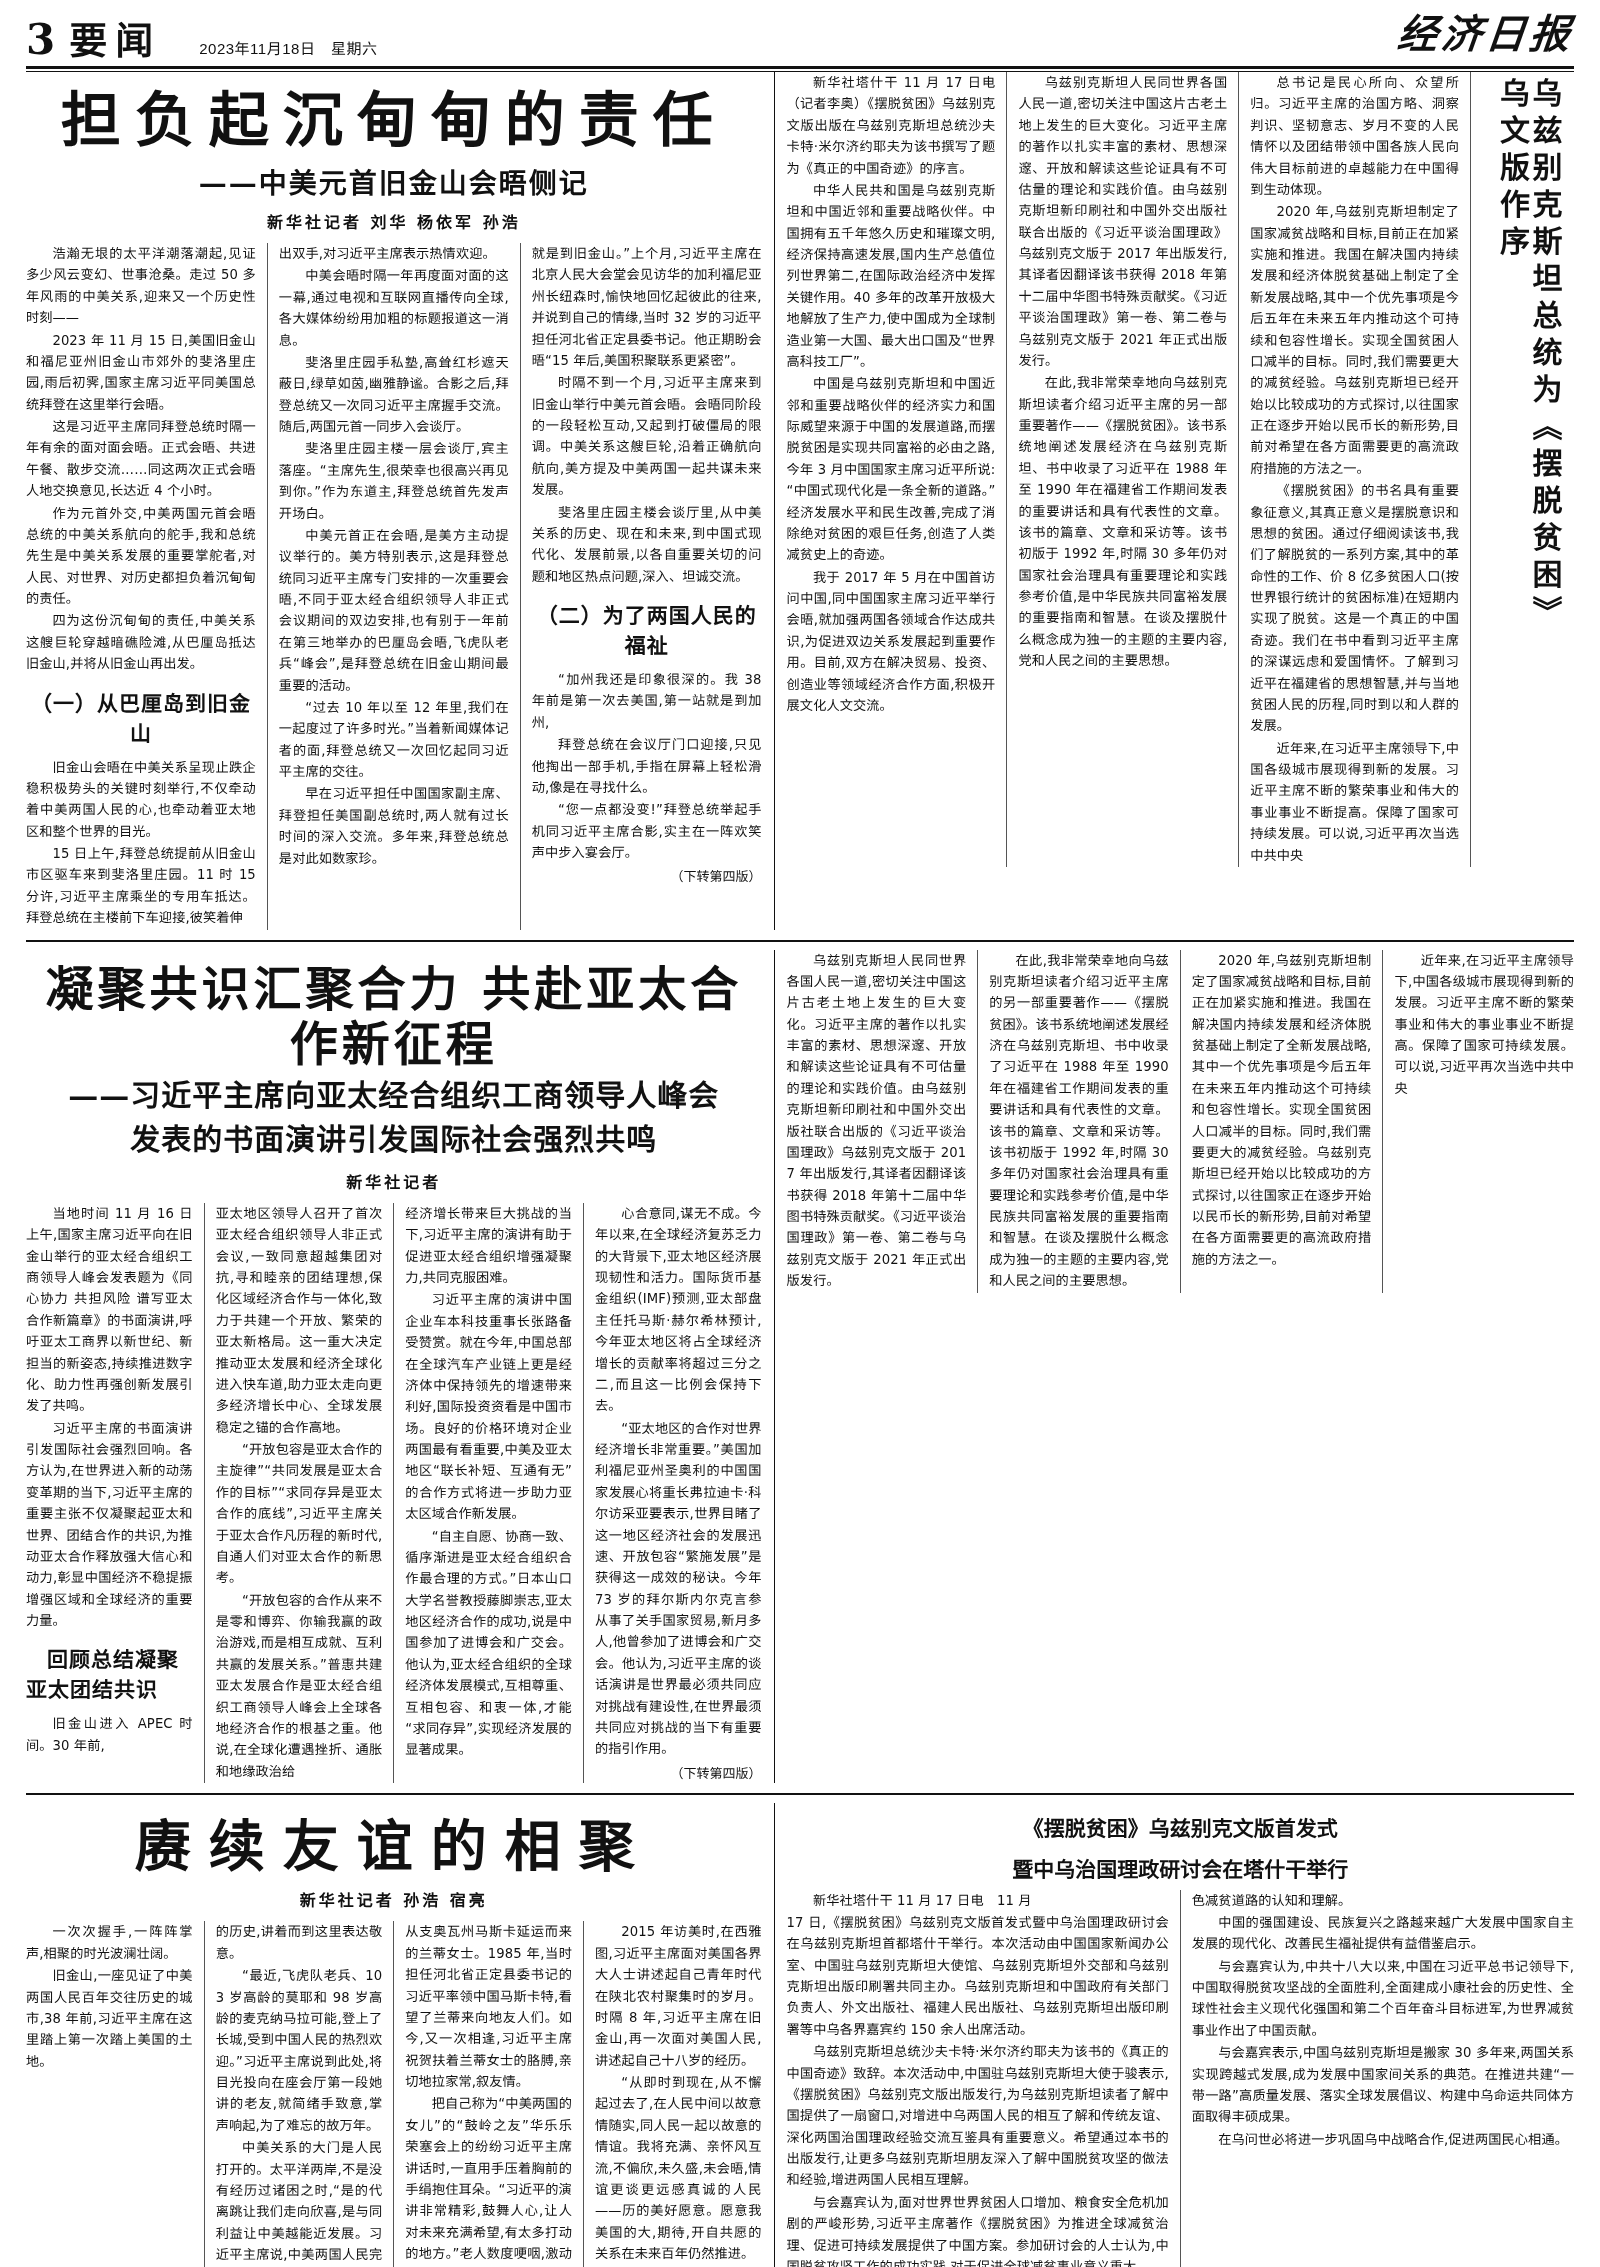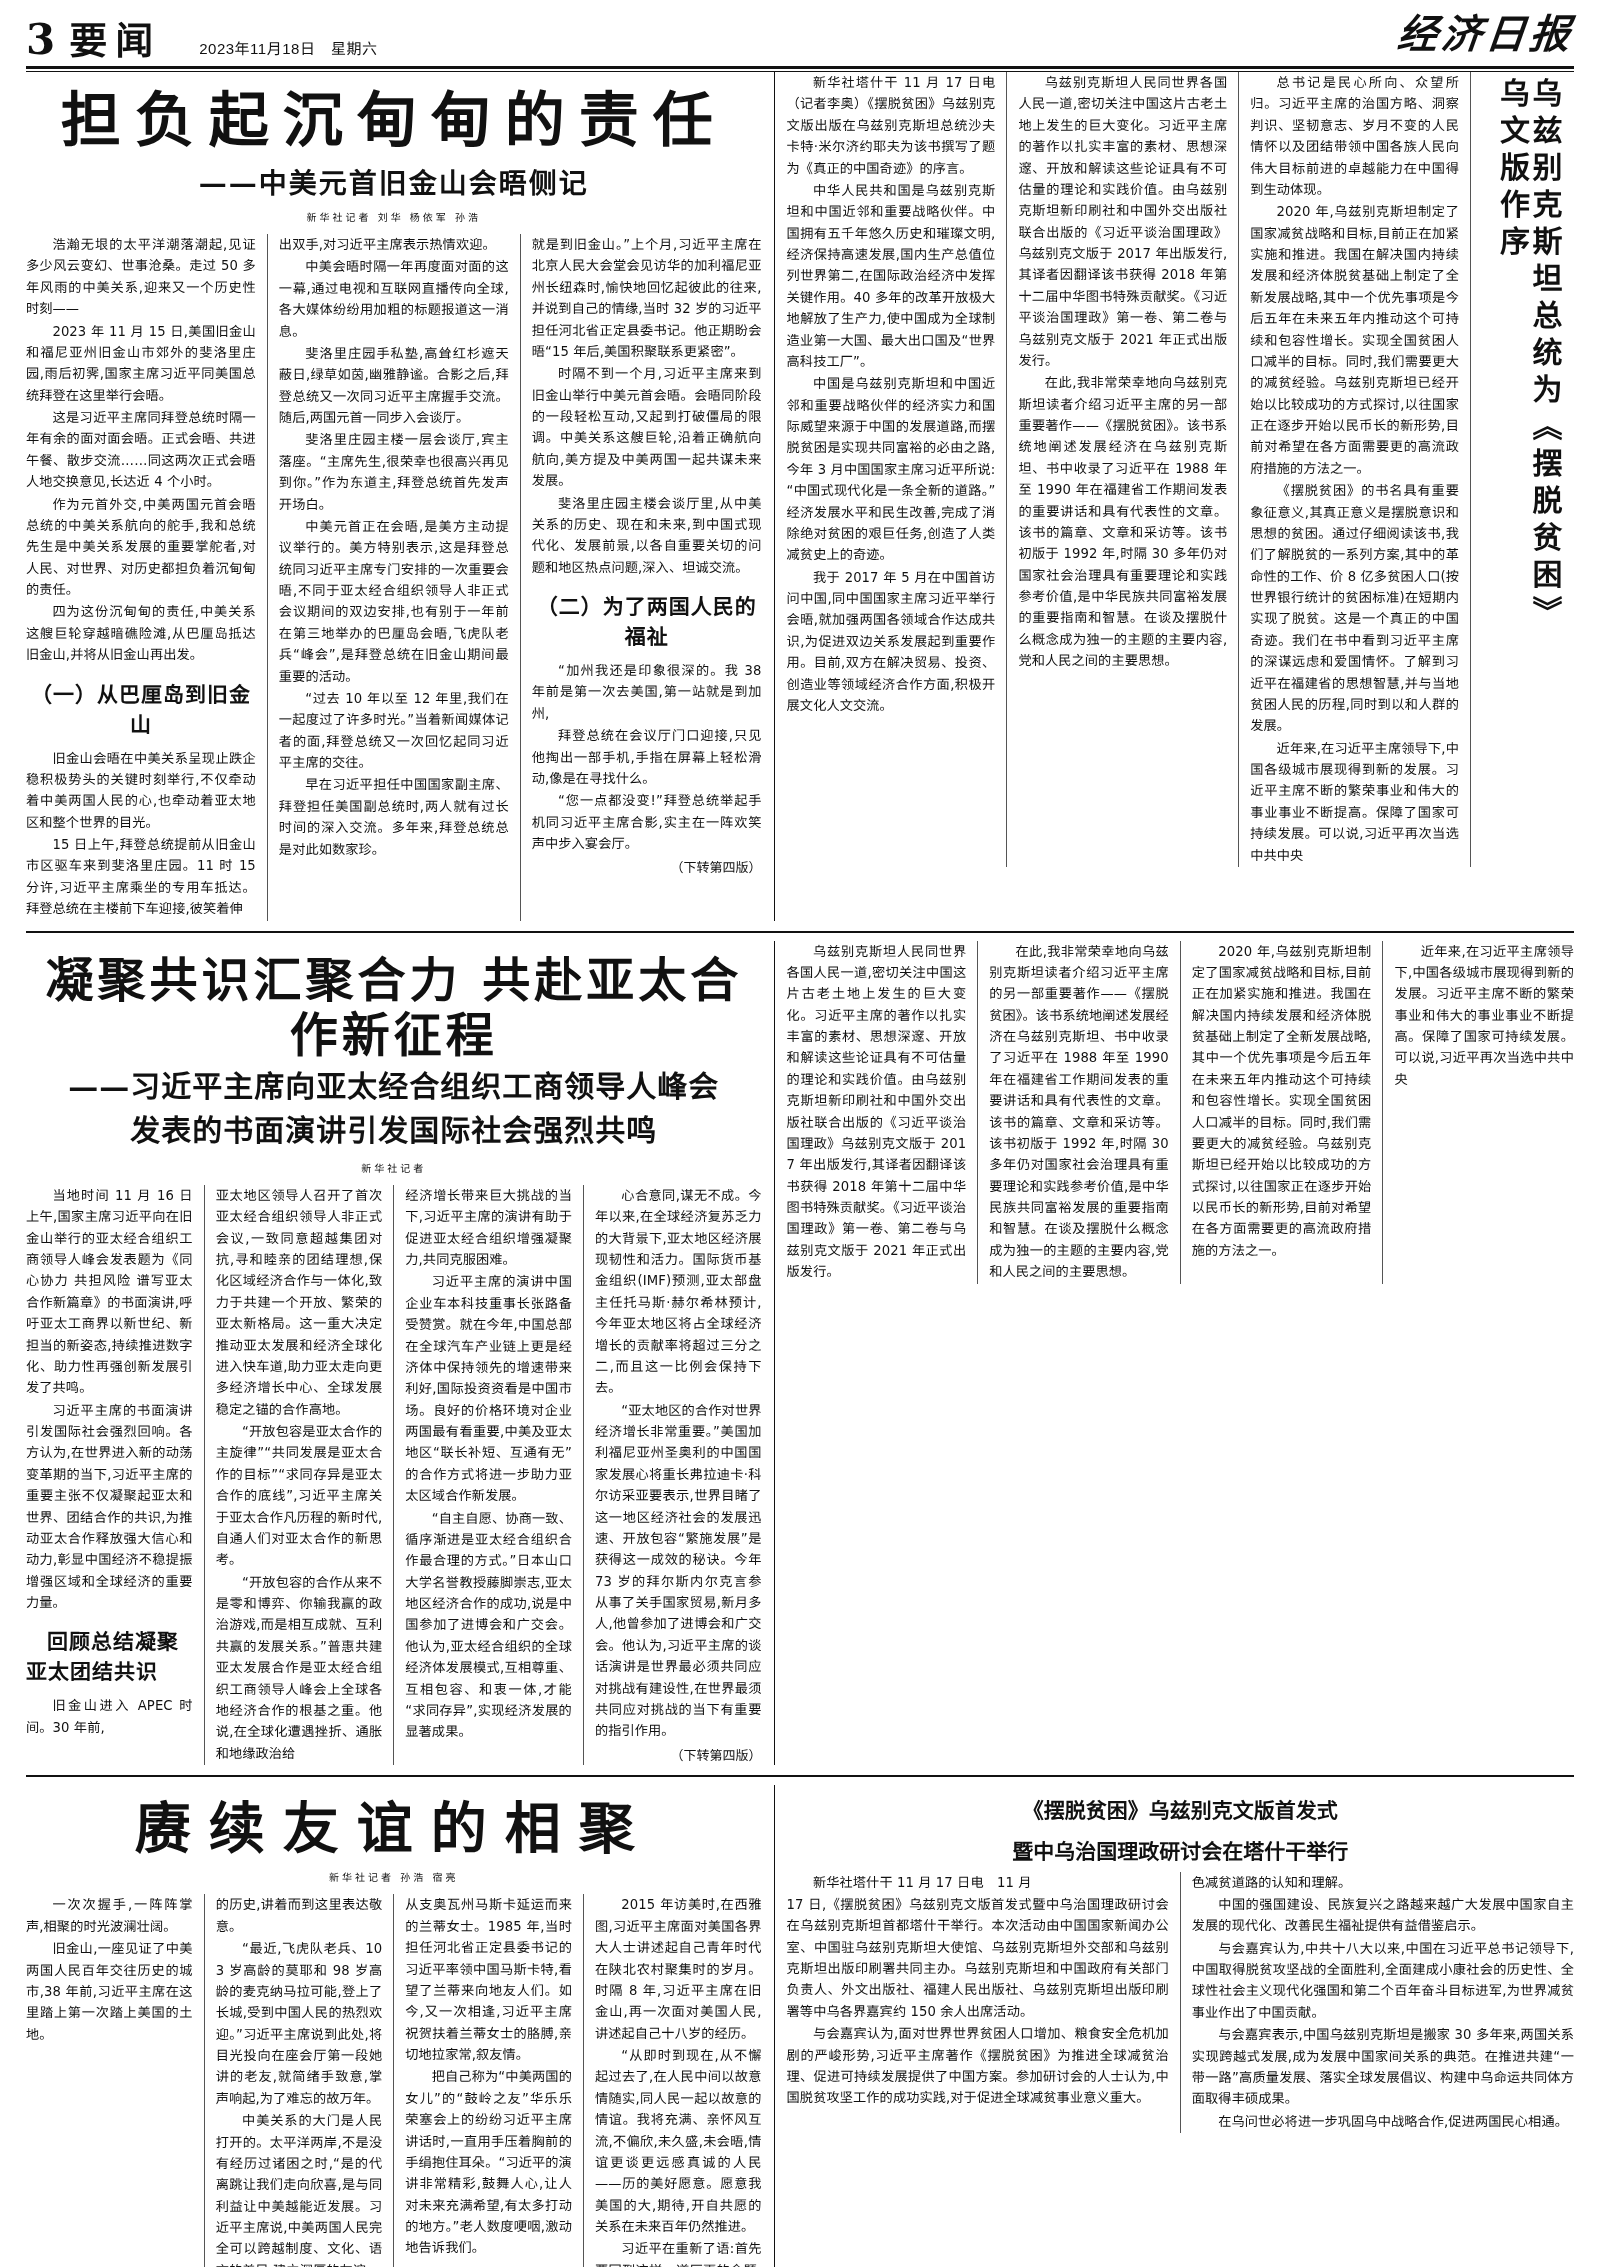--- a/index.html
+++ b/index.html
@@ -87,24 +87,25 @@
   .h-sub{
     font-family:"DejaVu Serif","Liberation Serif",serif;
     font-weight:bold;
     font-size:28px;
     letter-spacing:2px;
     text-align:center;
     margin:6px 0 2px;
   }
   .byline{
     text-align:center;
-    font-size:10px;
+    font-size:16px;
     letter-spacing:3px;
     margin:8px 0 10px;
     font-family:"DejaVu Serif",serif;
+    font-weight:bold;
   }
 
   .cols{display:flex;}
   .col{flex:1;}
   .colsep{
     width:0;border-left:1px solid #555;margin:0 11px;
   }
 
   p.bt{
     font-family:"DejaVu Sans","Liberation Sans",sans-serif;
@@ -357,20 +358,21 @@
     <div class="vrule"></div>
 
     <div style="width:790px;">
       <div class="h-br">《摆脱贫困》乌兹别克文版首发式</div>
       <div class="h-br">暨中乌治国理政研讨会在塔什干举行</div>
 
       <div class="cols">
         <div class="col">
           <p class="bt">新华社塔什干 11 月 17 日电　11 月</p>
           <p class="bt noind">17 日,《摆脱贫困》乌兹别克文版首发式暨中乌治国理政研讨会在乌兹别克斯坦首都塔什干举行。本次活动由中国国家新闻办公室、中国驻乌兹别克斯坦大使馆、乌兹别克斯坦外交部和乌兹别克斯坦出版印刷署共同主办。乌兹别克斯坦和中国政府有关部门负责人、外文出版社、福建人民出版社、乌兹别克斯坦出版印刷署等中乌各界嘉宾约 150 余人出席活动。</p>
+          <p class="bt">乌兹别克斯坦总统沙夫卡特·米尔济约耶夫为该书的《真正的中国奇迹》致辞。本次活动中,中国驻乌兹别克斯坦大使于骏表示,《摆脱贫困》乌兹别克文版出版发行,为乌兹别克斯坦读者了解中国提供了一扇窗口,对增进中乌两国人民的相互了解和传统友谊、深化两国治国理政经验交流互鉴具有重要意义。希望通过本书的出版发行,让更多乌兹别克斯坦朋友深入了解中国脱贫攻坚的做法和经验,增进两国人民相互理解。</p>
           <p class="bt">与会嘉宾认为,面对世界世界贫困人口增加、粮食安全危机加剧的严峻形势,习近平主席著作《摆脱贫困》为推进全球减贫治理、促进可持续发展提供了中国方案。参加研讨会的人士认为,中国脱贫攻坚工作的成功实践,对于促进全球减贫事业意义重大。</p>
         </div>
         <div class="colsep"></div>
         <div class="col">
           <p class="bt noind">色减贫道路的认知和理解。</p>
           <p class="bt">中国的强国建设、民族复兴之路越来越广大发展中国家自主发展的现代化、改善民生福祉提供有益借鉴启示。</p>
           <p class="bt">与会嘉宾认为,中共十八大以来,中国在习近平总书记领导下,中国取得脱贫攻坚战的全面胜利,全面建成小康社会的历史性、全球性社会主义现代化强国和第二个百年奋斗目标进军,为世界减贫事业作出了中国贡献。</p>
           <p class="bt">与会嘉宾表示,中国乌兹别克斯坦是搬家 30 多年来,两国关系实现跨越式发展,成为发展中国家间关系的典范。在推进共建“一带一路”高质量发展、落实全球发展倡议、构建中乌命运共同体方面取得丰硕成果。</p>
           <p class="bt">在乌问世必将进一步巩固乌中战略合作,促进两国民心相通。</p>
         </div>

